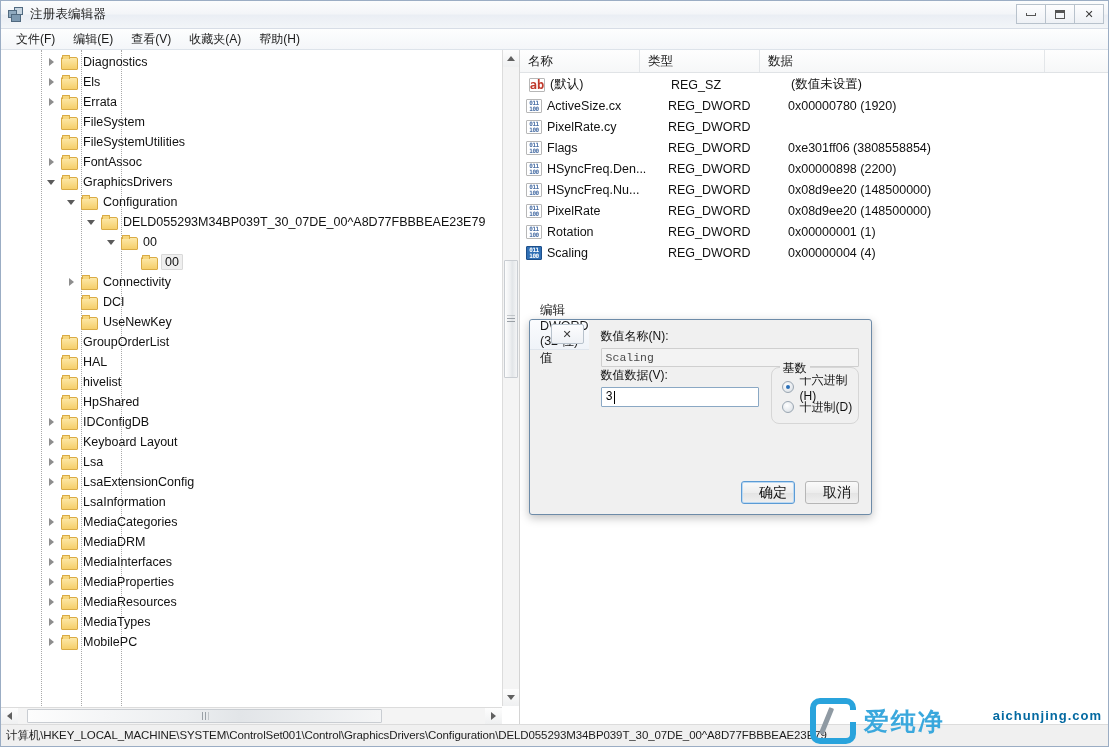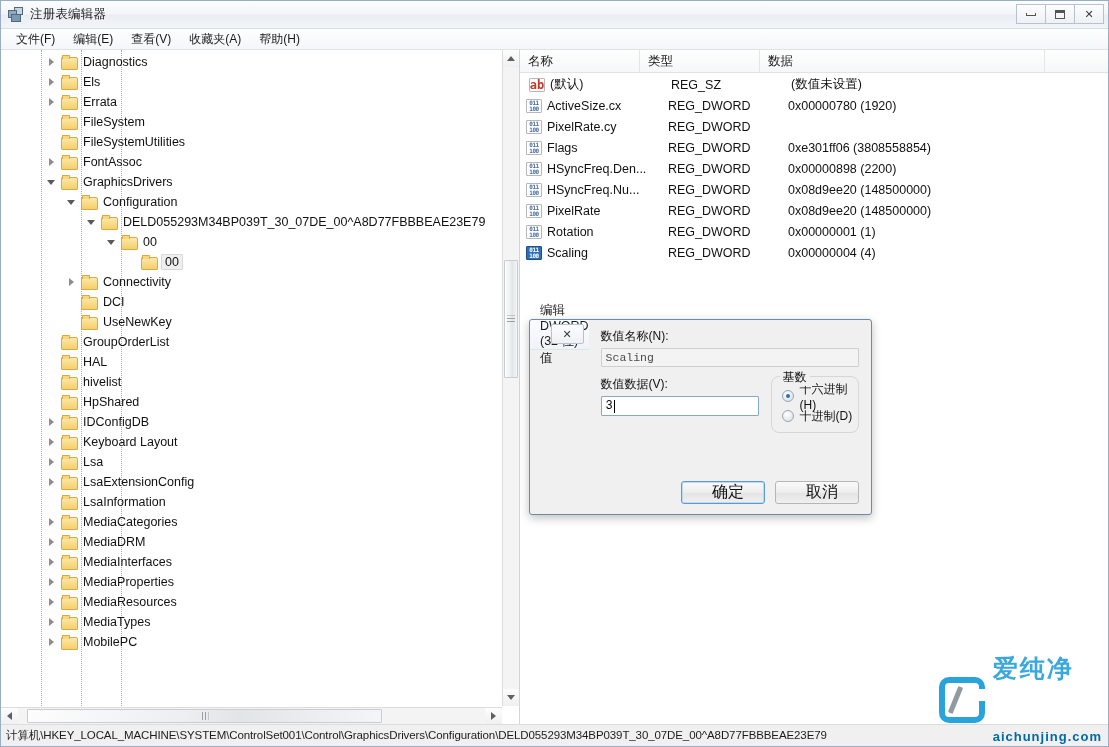--- a/index.html
+++ b/index.html
@@ -272,21 +272,21 @@
   }
   #dlg-body { flex: 1 1 auto; position: relative; padding: 8px 12px 0 12px; }
   .fld-label { font-size: 12px; color: #111; margin-bottom: 3px; }
   #name-box {
     height: 19px; background: #f3f3f3;
     border: 1px solid #cfcfcf; border-radius: 1px;
     display: flex; align-items: center; padding-left: 4px;
     font-family: "Liberation Mono", "DejaVu Sans Mono", monospace;
     font-size: 11.5px; color: #4a4a4a;
   }
-  #mid-row { display: flex; margin-top: 9px; }
+  #mid-row { display: flex; }
   #val-col { width: 158px; flex: 0 0 158px; }
   #val-box {
     height: 20px; background: #ffffff;
     border: 1px solid #8aa8c4; border-radius: 1px;
     display: flex; align-items: center; padding-left: 4px;
     font-family: "Liberation Mono", "DejaVu Sans Mono", monospace;
     font-size: 12px; color: #000;
   }
   #caret { display: inline-block; width: 1px; height: 13px; background: #000; margin-left: 1px; }
   #base-group {
@@ -309,25 +309,25 @@
     content: ""; position: absolute; left: 3px; top: 3px;
     width: 4px; height: 4px; border-radius: 50%;
     background: #2a6fb8;
   }
   .radio-label { font-size: 12px; color: #111; }
   #dlg-buttons {
     position: absolute; right: 12px; bottom: 10px;
     display: flex; gap: 10px;
   }
   .dbtn {
-    width: 84px; height: 23px;
+    width: 54px; height: 23px;
     border: 1px solid #b6b6b6; border-radius: 3px;
     background: linear-gradient(to bottom,#fafafa,#ededed 50%,#e3e3e3 51%,#f0f0f0);
     display: flex; align-items: center; justify-content: center;
-    font-size: 16px; color: #111; padding-left: 10px;
+    font-size: 14px; color: #111; padding-left: 10px;
   }
   .dbtn.default {
     border-color: #5b9bd5;
     box-shadow: 0 0 0 1px #bcd9f2 inset;
   }
 
   
   #watermark {
     position: absolute; right: 6px; bottom: 2px;
     display: flex; align-items: center; z-index: 80;
@@ -342,21 +342,21 @@
   }
   #wm-logo .gap {
     position: absolute; right: -2px; top: 12px;
     width: 10px; height: 12px; background: #ffffff;
   }
   #wm-logo .slash {
     position: absolute; left: 14px; top: 9px;
     width: 5px; height: 28px; background: #8f9aa3;
     transform: rotate(22deg); border-radius: 1px;
   }
-  #wm-text { display: flex; flex-direction: column; gap: 48px; }
+  #wm-text { display: flex; flex-direction: row; gap: 48px; }
   #wm-cn {
     font-size: 25px; font-weight: bold; color: #3aa8dd;
     line-height: 26px; letter-spacing: 2px;
   }
   #wm-en {
     font-size: 13px; font-weight: bold; color: #0369a1;
     letter-spacing: 1px; line-height: 15px;
   }
 </style>
 </head>

